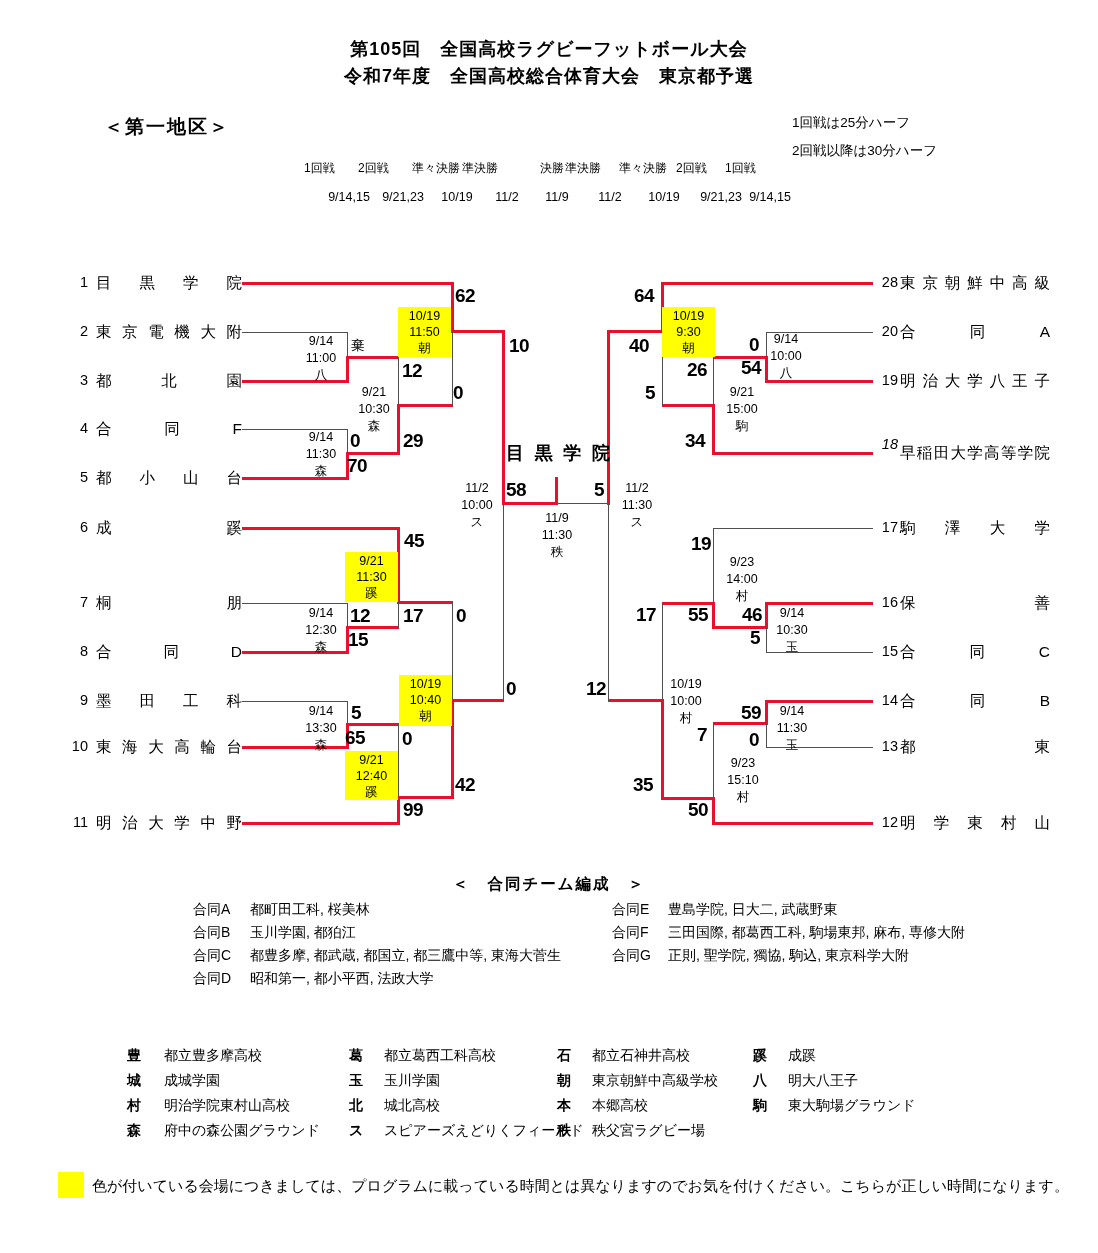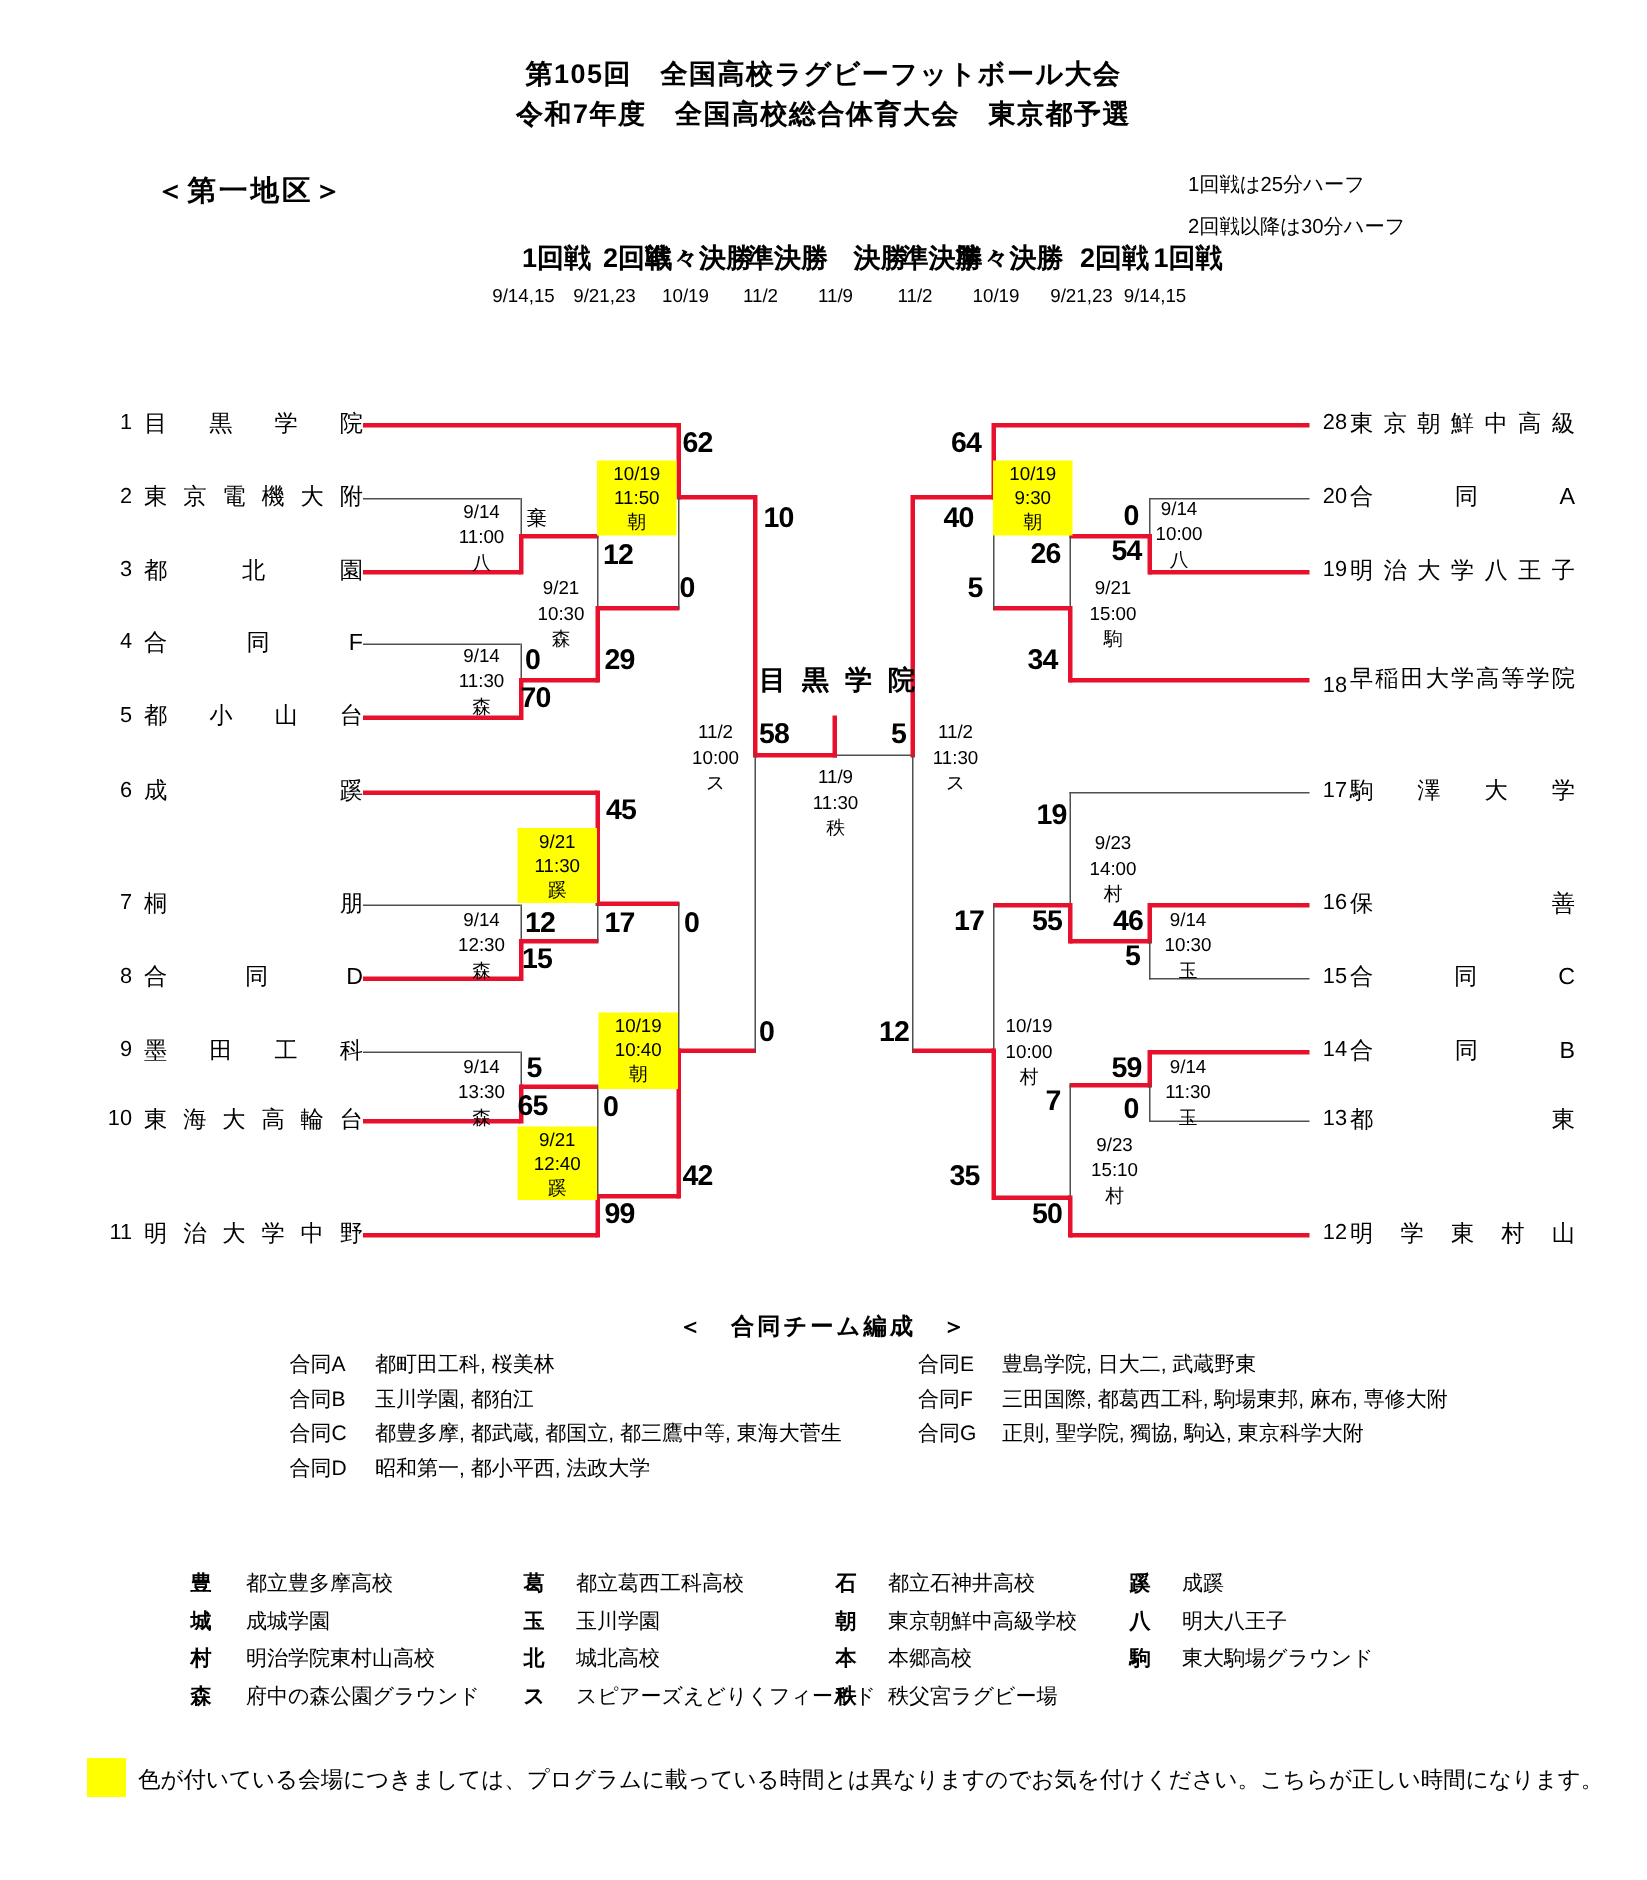--- a/index.html
+++ b/index.html
@@ -4,21 +4,21 @@
 <style>
   html,body{margin:0;padding:0;background:#fff;}
   #stage{position:relative;width:1098px;height:1253px;background:#fff;overflow:hidden;
          font-family:"Liberation Sans",sans-serif;color:#000;}
   .t{position:absolute;white-space:nowrap;}
   .hl{position:absolute;}
   .vl{position:absolute;}
   .title{left:0;width:1098px;text-align:center;font-size:18px;font-weight:bold;letter-spacing:1px;}
   .district{font-size:19px;font-weight:bold;letter-spacing:2px;}
   .note{font-size:13.5px;}
-  .round-label{font-weight:bold;font-size:18px;text-align:right;width:90px;}
+  .round-label{font-weight:normal;font-size:12px;text-align:left;width:90px;}
   .round-date{font-size:12.5px;text-align:center;width:90px;}
   .tnum{font-size:14.5px;text-align:right;height:19px;line-height:19px;}
   .tname{display:flex;justify-content:space-between;font-size:15.5px;height:19px;line-height:19px;}
   .score{font-weight:bold;font-size:19px;letter-spacing:-0.5px;line-height:19px;}
   .score.small{font-size:13.5px;font-weight:normal;}
   .info{font-size:12.5px;line-height:17px;text-align:center;width:64px;}
   .ybox{position:absolute;background:#ffff00;}
   .ybox .info{position:relative;width:100%;padding-top:1px;line-height:16px;}
   .champion{display:flex;justify-content:space-between;font-size:18px;font-weight:bold;height:21px;line-height:21px;}
   .sec-head{font-size:15.5px;font-weight:bold;letter-spacing:2px;left:0;width:1098px;text-align:center;}
@@ -41,21 +41,21 @@
 
   <div id="rounds">
       <div class="t round-label" style="left: 304px; top: 160px;">1回戦</div>
       <div class="t round-date" style="left: 304px; top: 190px;">9/14,15</div>
       <div class="t round-label" style="left: 358px; top: 160px;">2回戦</div>
       <div class="t round-date" style="left: 358px; top: 190px;">9/21,23</div>
       <div class="t round-label" style="left: 412px; top: 160px;">準々決勝</div>
       <div class="t round-date" style="left: 412px; top: 190px;">10/19</div>
       <div class="t round-label" style="left: 462px; top: 160px;">準決勝</div>
       <div class="t round-date" style="left: 462px; top: 190px;">11/2</div>
-      <div class="t round-label" style="left: 487px; top: 160px; padding-left: 28px;">決勝</div>
+      <div class="t round-label" style="left: 512px; top: 160px; padding-left: 28px;">決勝</div>
       <div class="t round-date" style="left: 512px; top: 190px;">11/9</div>
       <div class="t round-label" style="left: 565px; top: 160px;">準決勝</div>
       <div class="t round-date" style="left: 565px; top: 190px;">11/2</div>
       <div class="t round-label" style="left: 619px; top: 160px;">準々決勝</div>
       <div class="t round-date" style="left: 619px; top: 190px;">10/19</div>
       <div class="t round-label" style="left: 676px; top: 160px;">2回戦</div>
       <div class="t round-date" style="left: 676px; top: 190px;">9/21,23</div>
       <div class="t round-label" style="left: 725px; top: 160px;">1回戦</div>
       <div class="t round-date" style="left: 725px; top: 190px;">9/14,15</div>
     </div>
@@ -234,21 +234,21 @@
       <div class="t tnum" style="left: 862px; top: 371px; width: 36px;">19</div>
       <div class="t tname" style="left: 900px; top: 371px; width: 150px;">
         <span>明</span>
         <span>治</span>
         <span>大</span>
         <span>学</span>
         <span>八</span>
         <span>王</span>
         <span>子</span>
       </div>
-      <div class="t tnum" style="left: 862px; top: 448px; width: 36px;">18</div>
+      <div class="t tnum" style="left: 862px; top: 435px; width: 36px; font-style: italic;">18</div>
       <div class="t tname" style="left: 900px; top: 443px; width: 150px;">
         <span>早</span>
         <span>稲</span>
         <span>田</span>
         <span>大</span>
         <span>学</span>
         <span>高</span>
         <span>等</span>
         <span>学</span>
         <span>院</span>

